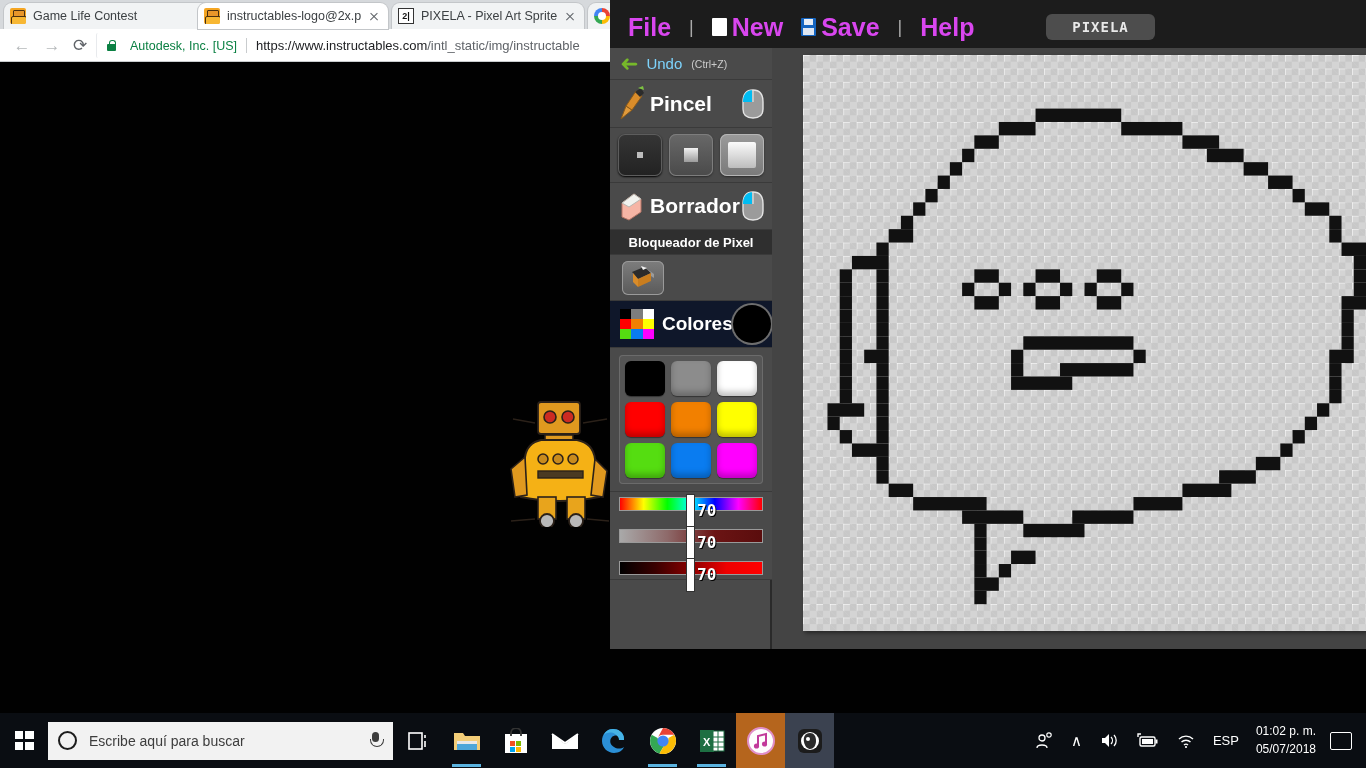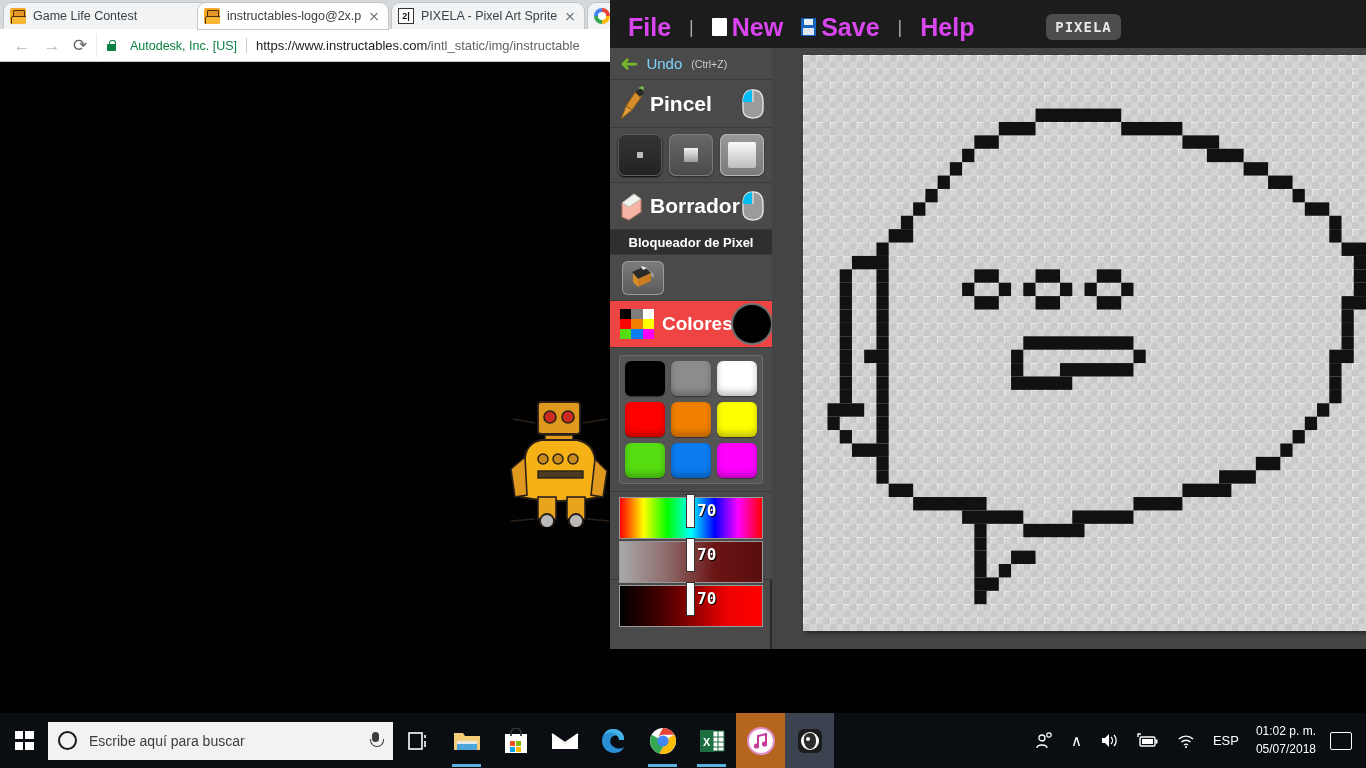--- a/index.html
+++ b/index.html
@@ -83,21 +83,21 @@
   .pixela { position:absolute; left:610px; top:0px; width:756px; height:649px; background:#1c1c1c; }
   .menubar { position:absolute; left:0; top:7px; width:756px; height:40px; background:#1c1c1c; display:flex; align-items:center; }
   .menu-item { color:#d946ef; font-size:25px; font-weight:bold; margin-left:18px; display:flex; align-items:center; white-space:nowrap; }
   .menu-sep { color:#aaa; font-size:18px; margin-left:18px; }
   .mi-icon { width:15px; height:18px; margin-right:5px; flex:none; }
   .ic-newdoc { background:#fff; border-radius:1px; }
   .ic-save { background:#1565c0; border-radius:1px; position:relative; }
   .ic-save:before { content:""; position:absolute; left:3px; top:1px; width:9px; height:6px; background:#e8eef6; }
   .ic-save:after { content:""; position:absolute; left:2px; bottom:1px; width:11px; height:7px; background:#dfe7f2; }
   .brandbox {
-    position:absolute; left:436px; top:14px; width:75px; height:26px;
+    position:absolute; left:436px; top:14px; width:109px; height:26px;
     background:#4d4d4d; border-radius:6px; display:flex; align-items:center; justify-content:center;
   }
   .brandtxt {
     font-family:"DejaVu Sans Mono", monospace; font-size:14px; font-weight:bold;
     color:#e9e9e9; letter-spacing:1px;
   }
 
   
   .toolpanel { position:absolute; left:0px; top:48px; width:162px; height:601px; background:#4a4a4a; border-right:2px solid #2a2a2a; }
   .tp-row { position:relative; width:162px; border-bottom:1px solid #3a3a3a; }
@@ -121,31 +121,31 @@
   .sq3 { width:28px; height:26px; background:linear-gradient(#fbfbfb,#bdbdbd); border-radius:2px; }
 
   .tp-borrador { height:47px; background:#4a4a4a; display:flex; align-items:center; padding-left:8px; }
   .eraser-ico { width:26px; height:30px; position:relative; flex:none; margin-right:6px; }
 
   .tp-bloq-title { height:25px; background:#2f2f2f; display:flex; align-items:center; justify-content:center; }
   .bloq-title-txt { color:#fff; font-size:13px; font-weight:bold; }
   .tp-bloq-body { height:46px; background:#4a4a4a; display:flex; align-items:center; padding-left:12px; }
   .bloq-btn { width:42px; height:34px; border-radius:6px; background:linear-gradient(#7d7d7d,#5a5a5a); box-shadow: inset 0 0 0 1px #9a9a9a; display:flex; align-items:center; justify-content:center; }
 
-  .tp-colores { height:47px; background:#ef4444; display:flex; align-items:center; padding-left:10px; }
+  .tp-colores { height:47px; background:#0f172a; display:flex; align-items:center; padding-left:10px; }
   .swatch-grid-mini { width:34px; height:30px; display:grid; grid-template-columns:repeat(3,1fr); grid-template-rows:repeat(3,1fr); flex:none; margin-right:8px; }
   .colores-txt { color:#fff; font-size:19px; font-weight:bold; flex:1; }
   .curcircle { width:38px; height:38px; border-radius:50%; background:#000; box-shadow: 0 0 0 2px #6e6e6e; margin-right:9px; flex:none; }
 
   .tp-palette { height:144px; background:#4a4a4a; padding:7px 9px; }
   .pal-inner { width:100%; height:100%; background:#555; border-radius:4px; box-shadow: inset 0 0 0 1px #6b6b6b; display:grid; grid-template-columns:repeat(3,1fr); grid-template-rows:repeat(3,1fr); gap:6px; padding:6px; }
   .pal-cell { border-radius:6px; box-shadow: inset 0 -4px 6px rgba(0,0,0,.25), 0 1px 1px rgba(0,0,0,.4); }
 
   .tp-sliders { height:88px; background:#4a4a4a; padding:5px 9px; }
-  .slider { position:relative; width:100%; height:42px; margin-bottom:2px; border:1px solid #9a9a9a; }
+  .slider { position:relative; width:100%; height:14px; margin-bottom:18px; border:1px solid #9a9a9a; }
   .sl-hue { background: linear-gradient(to right,#f00,#ff0,#0f0,#0ff,#00f,#f0f,#f00); }
   .sl-sat { background: linear-gradient(to right,#a9a9a9,#8e6a6a,#6b1414,#5a0d0d); }
   .sl-val { background: linear-gradient(to right,#000,#3a0000,#8a0000,#e00,#f00); }
   .sl-handle { position:absolute; left:67px; top:-3px; width:7px; height:32px; background:#fff; box-shadow:0 0 0 1px #333; }
   .sl-num { position:absolute; left:77px; top:3px; color:#fff; font-size:16px; font-weight:bold; font-family:"DejaVu Sans Mono", monospace; text-shadow:1px 1px 0 #000; }
 
   .tp-bottom { height:52px; background:#4a4a4a; display:flex; align-items:center; padding-left:9px; }
   .dropper-btn { width:42px; height:38px; border-radius:6px; background:linear-gradient(#8a8a8a,#636363); box-shadow: inset 0 0 0 1px #a5a5a5; display:flex; align-items:center; justify-content:center; flex:none; margin-right:6px; }
   .teal-btn { width:42px; height:38px; border-radius:6px; background:linear-gradient(#8a8a8a,#636363); box-shadow: inset 0 0 0 1px #a5a5a5; display:flex; align-items:center; justify-content:center; flex:none; margin-right:8px; }
   .teal-sq { width:26px; height:26px; background:#4d8e8e; box-shadow: inset 0 0 0 1px #2f5c5c; }

